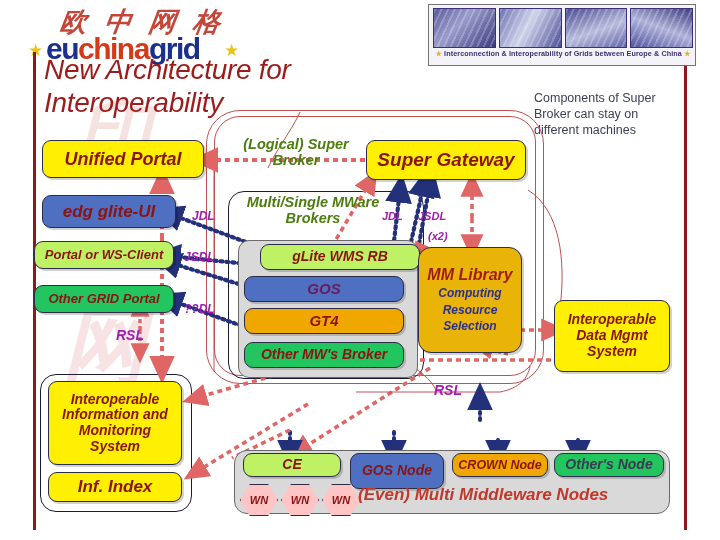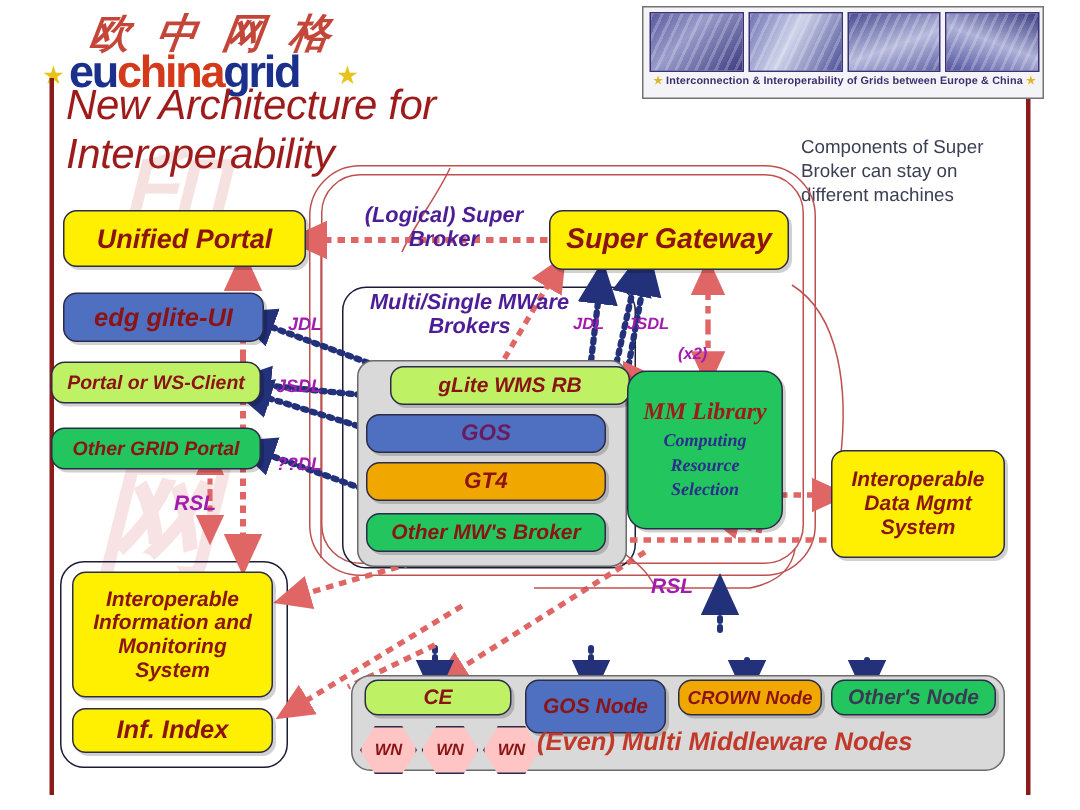--- a/index.html
+++ b/index.html
@@ -63,39 +63,39 @@
   .box{
     box-sizing:border-box;display:flex;align-items:center;justify-content:center;
     text-align:center;font-weight:bold;font-style:italic;color:#8b1313;
     border:1px solid #2b2b4a;border-radius:9px;line-height:1.12;
   }
   .yellow{background:#ffef00;}
   .blue{background:#4f6fc0;color:#6a1b5e;}
   .pink{background:#bef264;}
   .cyan{background:#22c55e;}
   .amber{background:#f0a800;}
-  .pink-l{background:#22c55e;font-family:Liberation Serif, serif;}
+  .pink-l{background:#eab308;}
 
   
   .shadowed{box-shadow:2px 2px 0 rgba(0,0,0,.18);}
 
   
   .outline{border:1px solid #1c1c3a;border-radius:16px;background:transparent;}
   .outline-red{border:1px solid #c05050;border-radius:26px;background:transparent;}
   .gray-panel{background:#d9d9d9;border:1px solid #6a6a6a;border-radius:11px;}
 
   
   .alabel{
     font-size:12px;font-weight:bold;font-style:italic;color:#a21caf;
     font-family:Liberation Sans, sans-serif;white-space:nowrap;
   }
   .alabel.sm{font-size:11px;}
 
   .cap-red{
-    font-size:14.5px;font-weight:bold;font-style:italic;color:#4c1d95;
+    font-size:14.5px;font-weight:bold;font-style:italic;color:#4d7c0f;
     text-align:center;line-height:1.12;font-family:"Liberation Sans", sans-serif;
   }
 
   svg.overlay{position:absolute;left:0;top:0;width:720px;height:540px;pointer-events:none;}
 
   .wn{
     width:36px;height:30px;background:#ffc4c4;border:1px solid #2b2b4a;
     clip-path:polygon(26% 0,74% 0,100% 50%,74% 100%,26% 100%,0 50%);
     display:flex;align-items:center;justify-content:center;
     font-size:11px;font-weight:bold;font-style:italic;color:#8b1313;
@@ -262,21 +262,21 @@
   </div>
   <div class="abs box amber shadowed" style="left:244px;top:308px;width:160px;height:26px;font-size:15px;">
     <span>GT4</span>
   </div>
   <div class="abs box cyan shadowed" style="left:244px;top:342px;width:160px;height:26px;font-size:14px;">
     <span>Other MW's Broker</span>
   </div>
 
   <div class="abs alabel sm" style="left:382px;top:210px;">JDL</div>
   <div class="abs alabel sm" style="left:418px;top:210px;">JSDL</div>
-  <div class="abs alabel sm" style="left:452px;top:230px;">(x2)</div>
+  <div class="abs alabel sm" style="left:428px;top:230px;">(x2)</div>
 
   <div class="abs box pink-l shadowed" style="left:418px;top:247px;width:104px;height:106px;flex-direction:column;gap:3px;border-radius:13px;">
     <span style="font-size:16px;color:#9e1b1b;">MM Library</span>
     <span style="font-size:12px;color:#2b2f8c;">Computing</span>
     <span style="font-size:12px;color:#2b2f8c;">Resource</span>
     <span style="font-size:12px;color:#2b2f8c;">Selection</span>
   </div>
 
   <div class="abs box yellow shadowed" style="left:554px;top:300px;width:116px;height:72px;font-size:14px;padding:0 4px;">
     <span>Interoperable Data Mgmt System</span>

